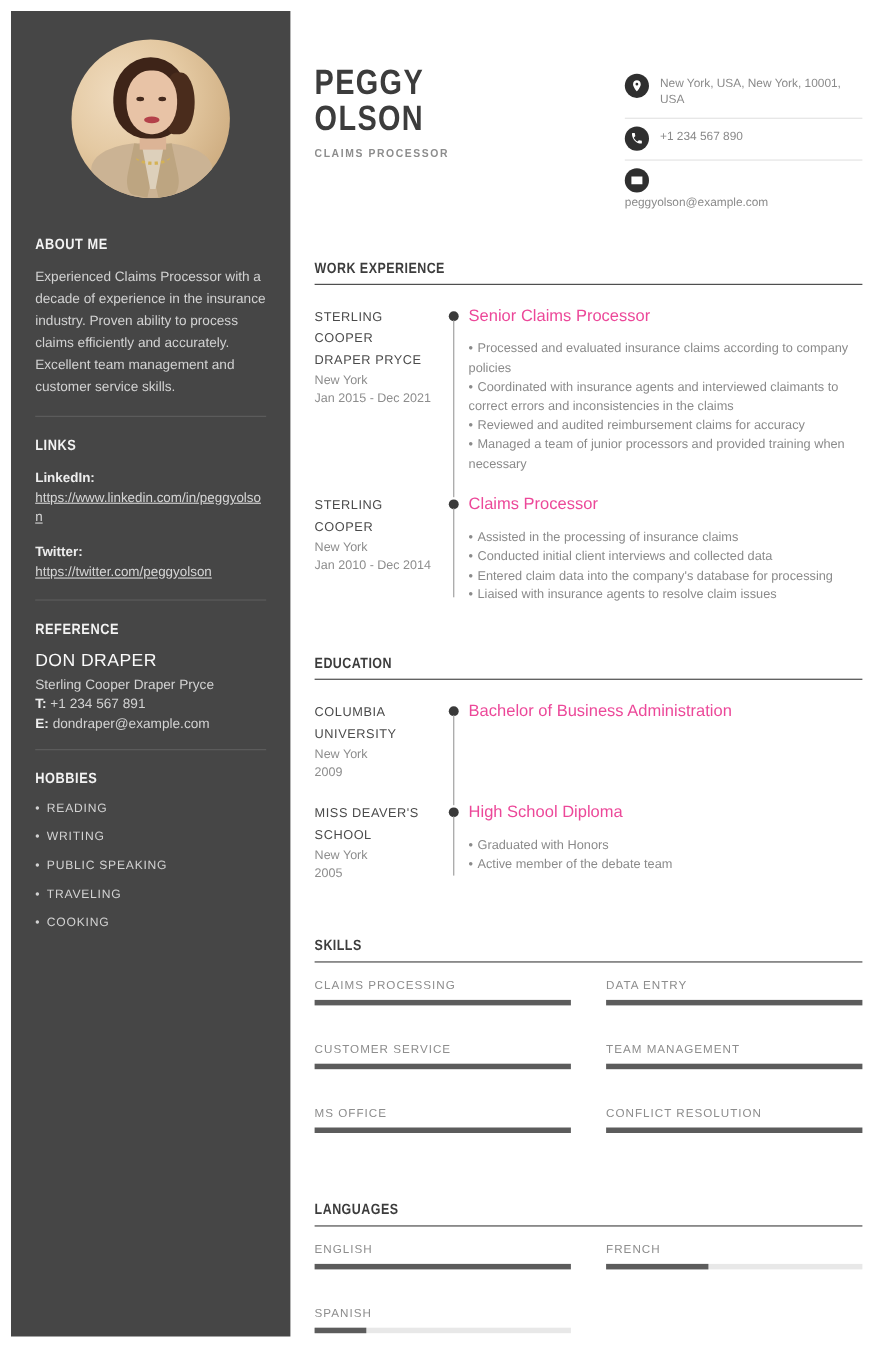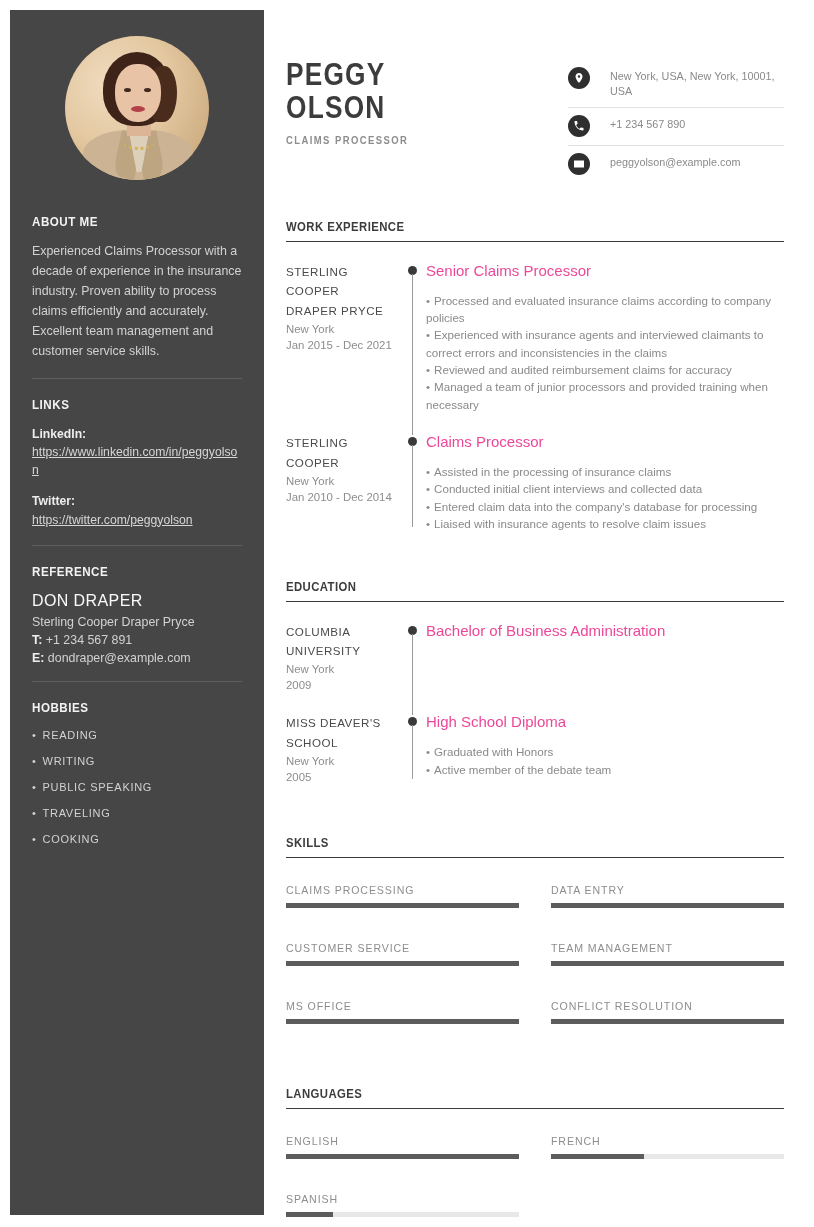--- a/index.html
+++ b/index.html
@@ -157,23 +157,22 @@
     transform: scaleX(0.9);
     transform-origin: left center;
   }
 
   #contact-list { width: 216px; padding-top: 12px; }
   .contact-row {
     display: flex;
     align-items: flex-start;
     padding: 7px 0 8px 0;
     border-bottom: 1px solid #e2e2e2;
-    gap: 10px;
-  }
-  .contact-row:last-child { border-bottom: 0; }
+  }
+  .contact-row:last-child { border-bottom: 0; flex-direction: column; }
   .c-icon {
     width: 22px; height: 22px; border-radius: 50%;
     background: #2f2f2f; flex: 0 0 22px;
     display: flex; align-items: center; justify-content: center;
     margin-right: 10px;
   }
   .c-icon svg { width: 12px; height: 12px; fill: #ffffff; }
   .c-text { font-size: 10.8px; color: #8a8a8a; line-height: 1.38; padding-top: 2px; }
 
   .sec-title {
@@ -218,21 +217,21 @@
   .role { font-size: 15px; color: #ec4899; line-height: 1.25; }
   .bullets { margin-top: 11px; }
   .bullet { font-size: 11.6px; color: #8a8a8a; line-height: 1.5; }
   .bullet .bdot { margin-right: 4px; }
 
   .bar-grid {
     display: grid;
     grid-template-columns: 1fr 1fr;
     column-gap: 46px;
     row-gap: 14px;
-    margin-top: 26px;
+    margin-top: 15px;
     gap: 32px;
   }
   .bar-item { padding-bottom: 2px; }
   .bar-label {
     font-size: 10.6px;
     letter-spacing: 0.9px;
     color: #8d8d8d;
     text-transform: uppercase;
     margin-bottom: 7px;
   }
@@ -360,21 +359,21 @@
             <div class="meta">Jan 2015 - Dec 2021</div>
           </div>
           <div class="entry-mid">
             <span class="tl-dot"></span>
             <span class="tl-line"></span>
           </div>
           <div class="entry-right">
             <div class="role">Senior Claims Processor</div>
             <div class="bullets">
               <div class="bullet"><span class="bdot">•</span><span>Processed and evaluated insurance claims according to company policies</span></div>
-              <div class="bullet"><span class="bdot">•</span><span>Experienced with insurance agents and interviewed claimants to correct errors and inconsistencies in the claims</span></div>
+              <div class="bullet"><span class="bdot">•</span><span>Coordinated with insurance agents and interviewed claimants to correct errors and inconsistencies in the claims</span></div>
               <div class="bullet"><span class="bdot">•</span><span>Reviewed and audited reimbursement claims for accuracy</span></div>
               <div class="bullet"><span class="bdot">•</span><span>Managed a team of junior processors and provided training when necessary</span></div>
             </div>
           </div>
         </div>
         <div class="entry">
           <div class="entry-left">
             <div class="org">STERLING COOPER</div>
             <div class="meta">New York</div>
             <div class="meta">Jan 2010 - Dec 2014</div>

